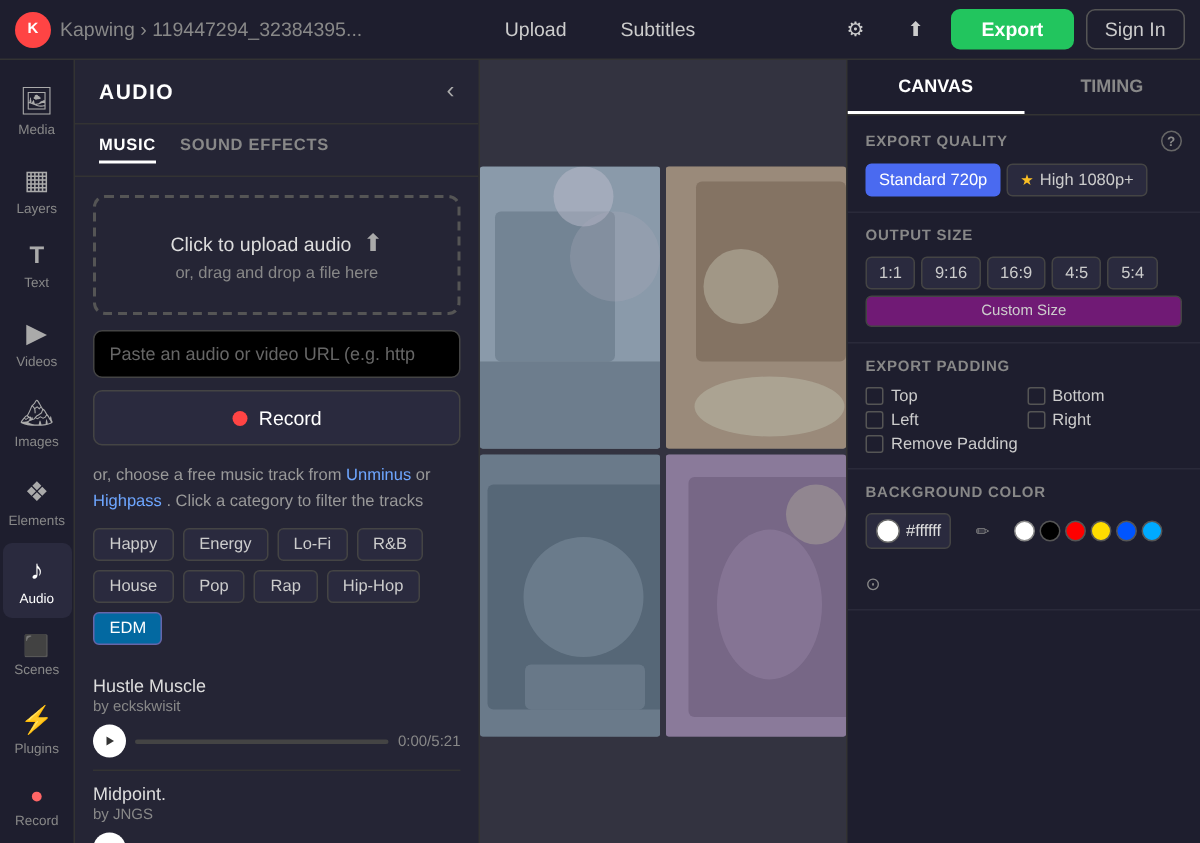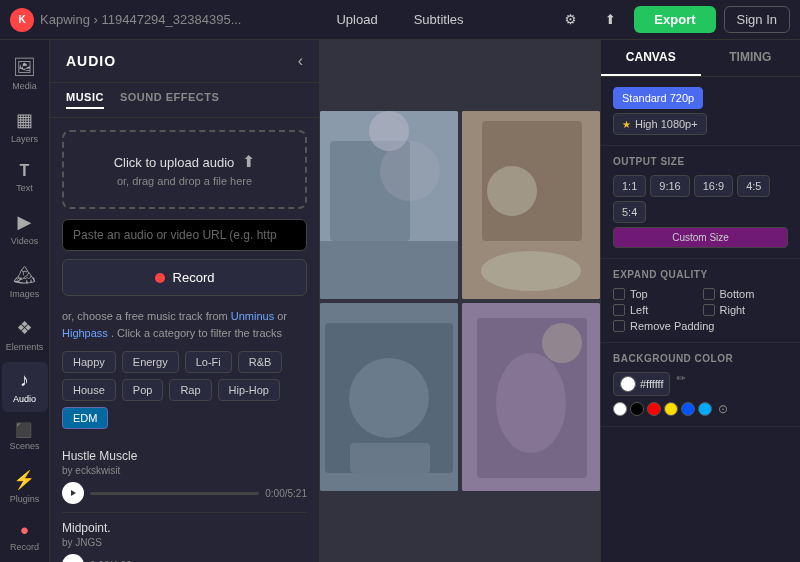--- a/index.html
+++ b/index.html
@@ -81,21 +81,21 @@
     .canvas-images { display: grid; grid-template-columns: 1fr 1fr; grid-template-rows: 1fr 1fr; gap: 4px; width: 280px; height: 380px; }
     .canvas-img { background: #555; border-radius: 2px; overflow: hidden; }
 
     
     .img-top-left { background: linear-gradient(135deg, #7a8a9a 0%, #5a6a7a 50%, #8a9aaa 100%); }
     .img-top-right { background: linear-gradient(135deg, #9a8a7a 0%, #7a6a5a 50%, #aaa090 100%); }
     .img-bottom-left { background: linear-gradient(135deg, #6a7a8a 0%, #4a5a6a 50%, #7a8a9a 100%); }
     .img-bottom-right { background: linear-gradient(135deg, #8a7a9a 0%, #6a5a7a 50%, #9a8aaa 100%); }
 
     
-    .right-panel { width: 200px; background: #1e1e2e; border-left: 1px solid #333; flex-shrink: 0; overflow-y: auto; }
+    .right-panel { width: 236px; background: #1e1e2e; border-left: 1px solid #333; flex-shrink: 0; overflow-y: auto; }
     .right-panel::-webkit-scrollbar { width: 4px; }
     .right-panel::-webkit-scrollbar-thumb { background: #444; }
     .right-tabs { display: flex; border-bottom: 1px solid #333; }
     .right-tab { flex: 1; text-align: center; padding: 10px 4px; font-size: 12px; font-weight: 600; cursor: pointer; color: #888; }
     .right-tab.active { color: #fff; border-bottom: 2px solid #fff; }
     .right-section { padding: 10px 12px; border-bottom: 1px solid #2a2a3a; }
     .section-title { font-size: 10px; color: #888; font-weight: 600; letter-spacing: 0.5px; margin-bottom: 8px; display: flex; align-items: center; justify-content: space-between; }
     .help-icon { width: 14px; height: 14px; border: 1px solid #666; border-radius: 50%; display: flex; align-items: center; justify-content: center; font-size: 9px; color: #888; cursor: pointer; }
 
     
@@ -109,21 +109,21 @@
     .size-btn { padding: 4px 8px; border-radius: 4px; font-size: 11px; cursor: pointer; border: 1px solid #444; background: #2a2a3e; color: #ccc; }
     .custom-size-btn { width: 100%; padding: 4px 8px; border-radius: 4px; font-size: 10px; cursor: pointer; border: 1px solid #444; background: #701a75; color: #ccc; margin-top: 4px; text-align: center; }
 
     
     .padding-grid { display: grid; grid-template-columns: 1fr 1fr; gap: 4px; }
     .padding-item { display: flex; align-items: center; gap: 5px; font-size: 11px; color: #ccc; cursor: pointer; }
     .cb { width: 12px; height: 12px; border: 1px solid #555; border-radius: 2px; flex-shrink: 0; }
     .remove-padding { display: flex; align-items: center; gap: 5px; font-size: 11px; color: #ccc; cursor: pointer; margin-top: 4px; }
 
     
-    .bg-color-row { display: flex; align-items: flex-start; gap: 6px; flex-wrap: wrap; }
+    .bg-color-row { display: flex; align-items: center; gap: 16px; flex-wrap: wrap; }
     .color-input-row { display: flex; align-items: center; gap: 4px; background: #2a2a3e; border: 1px solid #444; border-radius: 4px; padding: 3px 6px; }
     .color-swatch { width: 16px; height: 16px; border-radius: 50%; border: 1px solid #666; flex-shrink: 0; }
     .color-hex { font-size: 11px; color: #ddd; }
     .pencil-icon { font-size: 11px; color: #888; cursor: pointer; }
     .color-dots { display: flex; gap: 3px; }
     .color-dot { width: 14px; height: 14px; border-radius: 50%; cursor: pointer; border: 1px solid #555; }
     .eyedropper-icon { font-size: 12px; color: #888; cursor: pointer; }
   </style>
 </head>
 <body>
@@ -315,20 +315,24 @@
     </div>
   </div>
 
   <div class="right-panel">
     <div class="right-tabs">
       <div class="right-tab active">CANVAS</div>
       <div class="right-tab">TIMING</div>
     </div>
 
     <div class="right-section">
+      <div class="section-title">
+        <span>EXPORT QUALITY</span>
+        <div class="help-icon">?</div>
+      </div>
       <div class="quality-btns">
         <button class="quality-btn active">Standard 720p</button>
         <button class="quality-btn">
           <span class="star-icon">★</span>
           <span>High 1080p+</span>
         </button>
       </div>
     </div>
 
     <div class="right-section">
@@ -340,21 +344,21 @@
         <button class="size-btn">9:16</button>
         <button class="size-btn">16:9</button>
         <button class="size-btn">4:5</button>
         <button class="size-btn">5:4</button>
       </div>
       <div class="custom-size-btn">Custom Size</div>
     </div>
 
     <div class="right-section">
       <div class="section-title">
-        <span>EXPAND QUALITY</span>
+        <span>EXPORT PADDING</span>
       </div>
       <div class="padding-grid">
         <label class="padding-item">
           <div class="cb"></div>
           <span>Top</span>
         </label>
         <label class="padding-item">
           <div class="cb"></div>
           <span>Bottom</span>
         </label>

